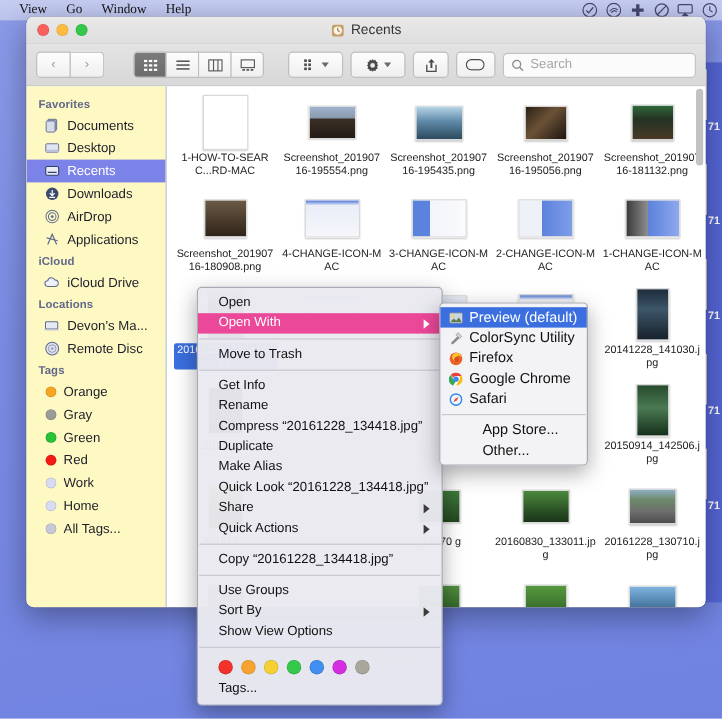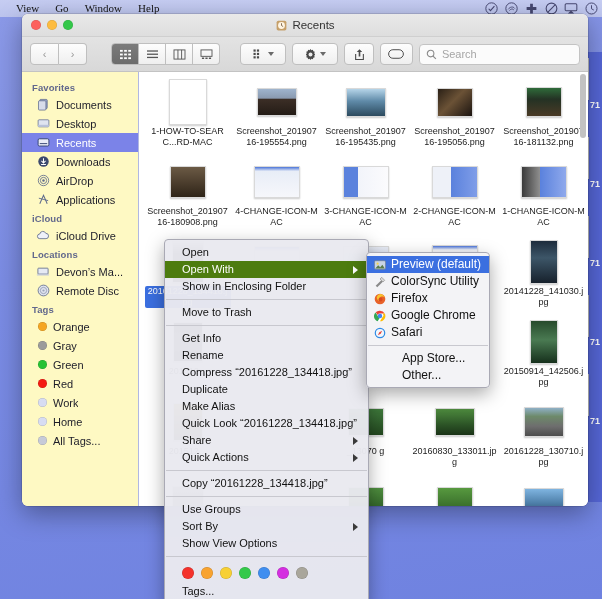--- a/index.html
+++ b/index.html
@@ -238,21 +238,21 @@
     z-index: 40;
   }
   .mi {
     height: 17px; line-height: 17px;
     padding: 0 10px 0 17px;
     display: flex; align-items: center;
     white-space: nowrap;
     overflow: hidden;
   }
   .mi .mlabel { overflow: hidden; text-overflow: ellipsis; }
-  .mi.hl { background: #4d7c0f; color: #fff; }
+  .mi.hl { background: #ec4899; color: #fff; }
   .mi .arrow {
     margin-left: auto;
     width: 0; height: 0;
     border-top: 4px solid transparent;
     border-bottom: 4px solid transparent;
     border-left: 5px solid #3a3a3a;
   }
   .mi.hl .arrow { border-left-color: #fff; }
   .msep { height: 1px; background: #c8c8cf; margin: 4px 1px; }
 
@@ -774,23 +774,20 @@
 
   <div class="ctxmenu">
     <div id="ctx-groups">
         <div class="mi">
           <span class="mlabel">Open</span>
         </div>
         <div class="mi hl">
           <span class="mlabel">Open With</span>
           <span class="arrow"></span>
         </div>
-        <div class="mi">
-          <span class="mlabel">Show in Enclosing Folder</span>
-        </div>
         <div class="msep"></div>
         <div class="mi">
           <span class="mlabel">Move to Trash</span>
         </div>
         <div class="msep"></div>
         <div class="mi">
           <span class="mlabel">Get Info</span>
         </div>
         <div class="mi">
           <span class="mlabel">Rename</span>

